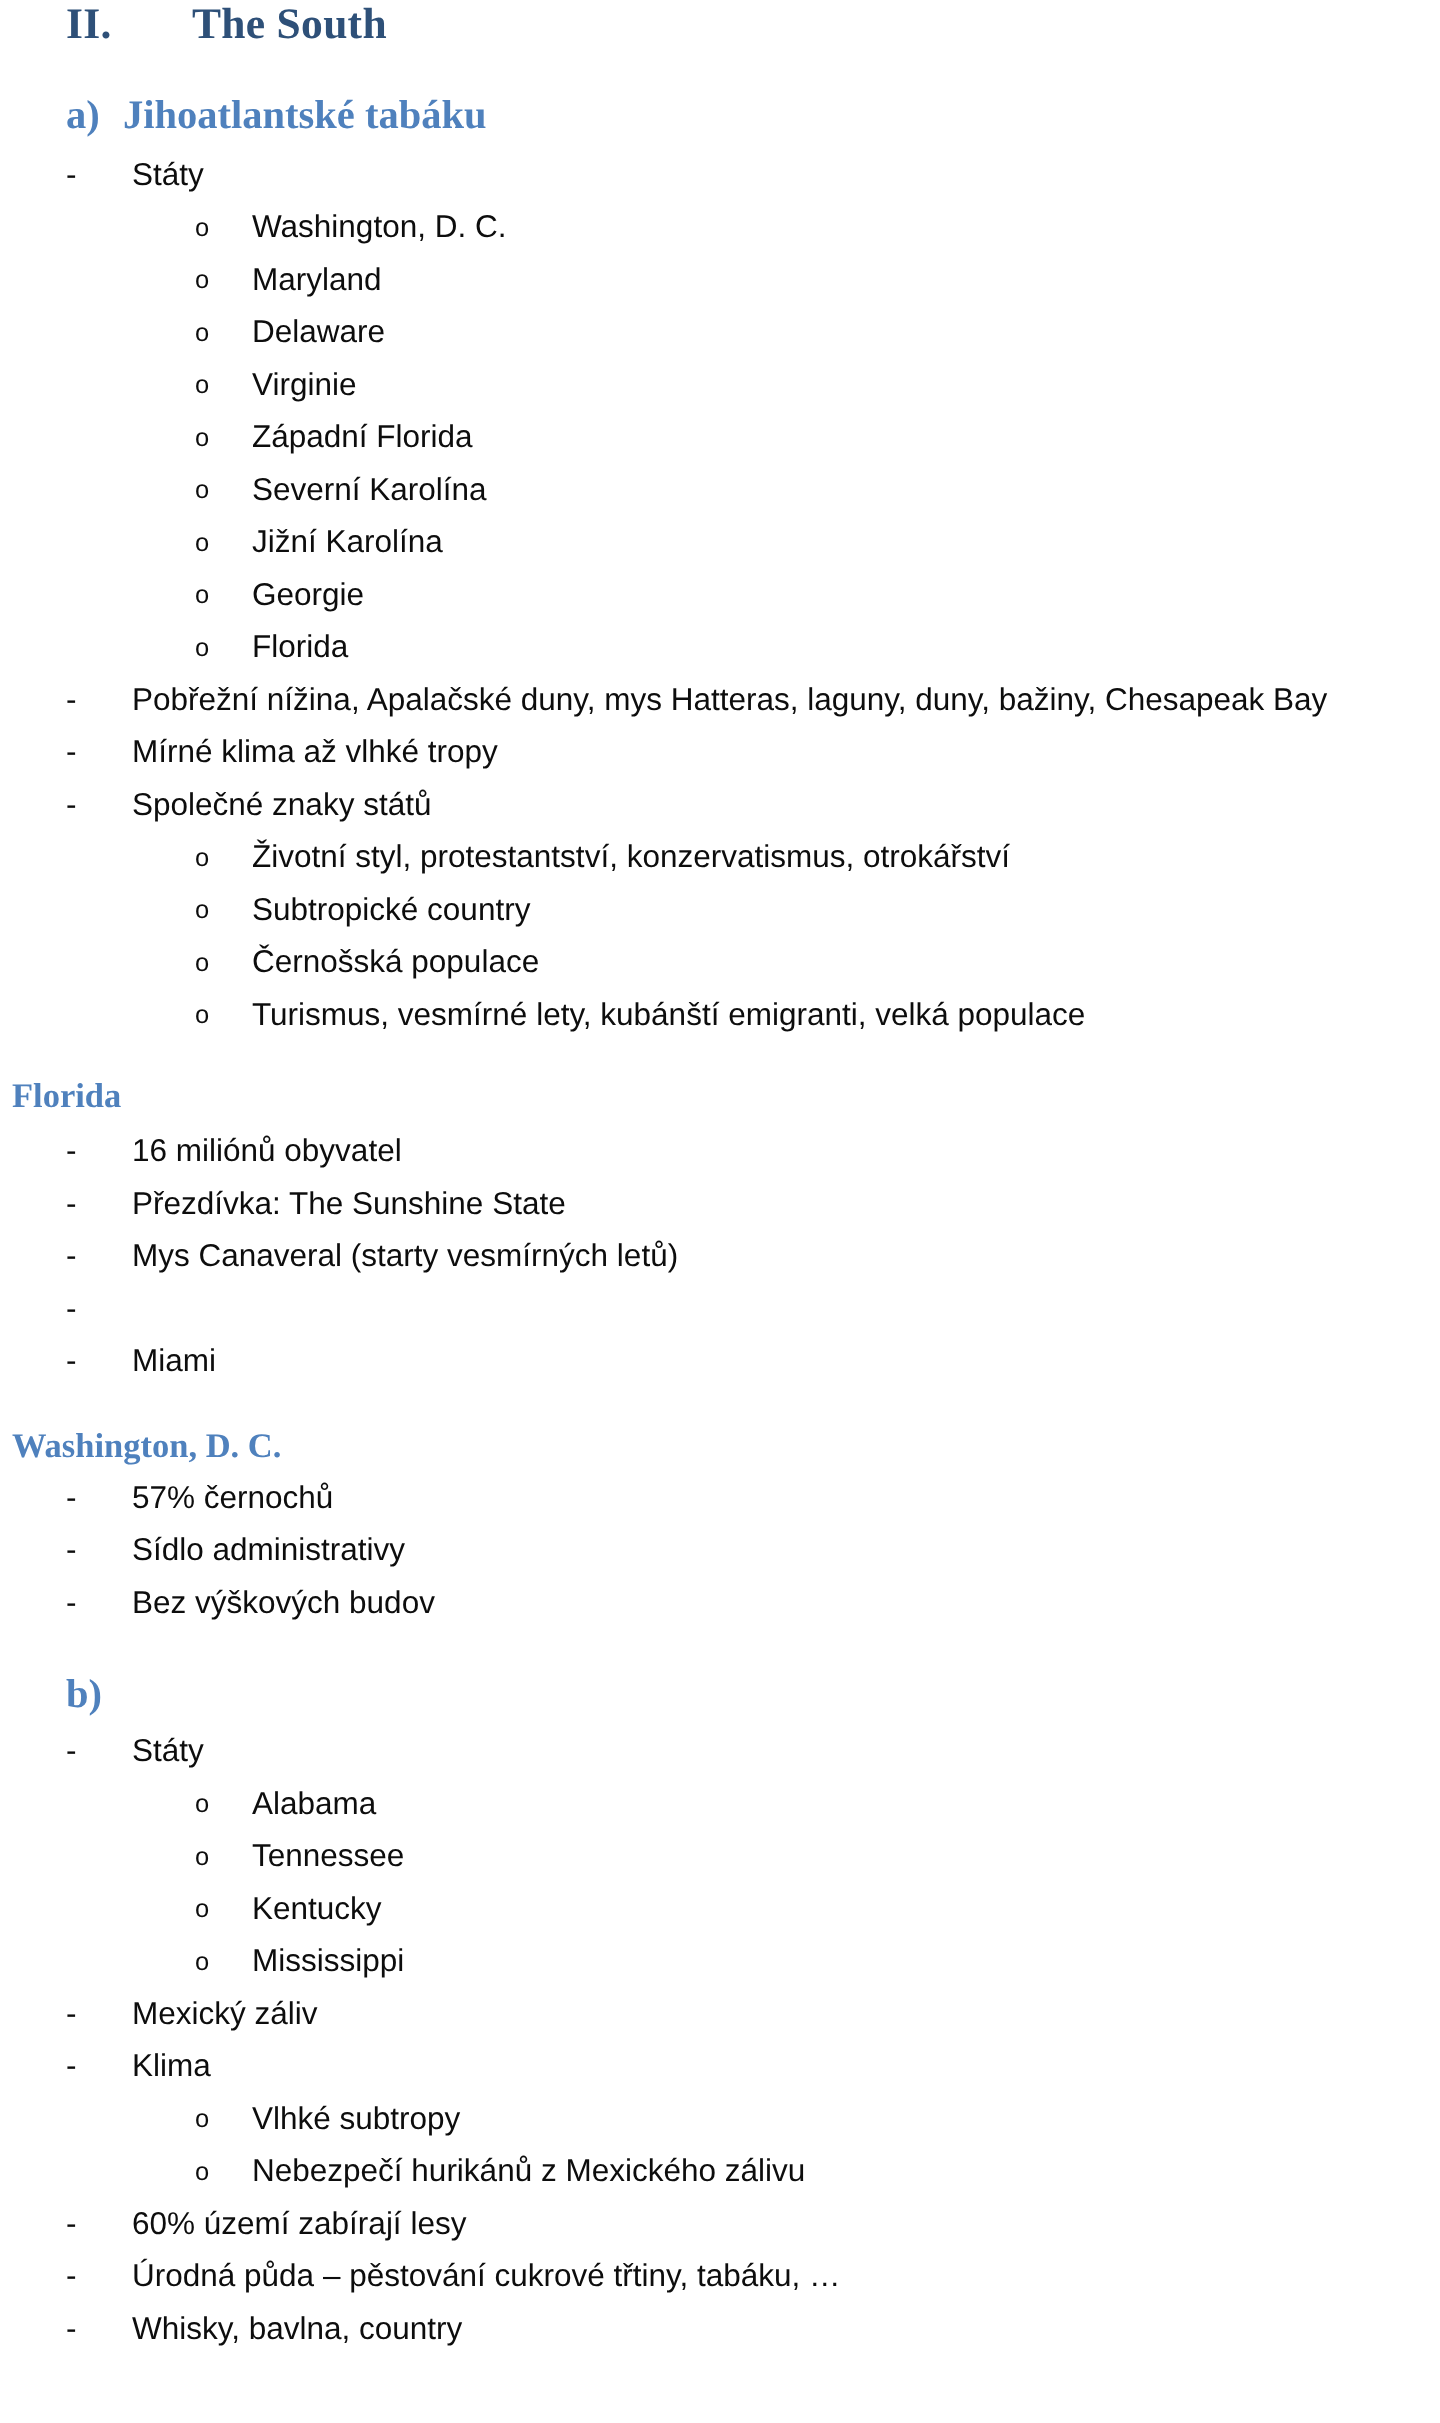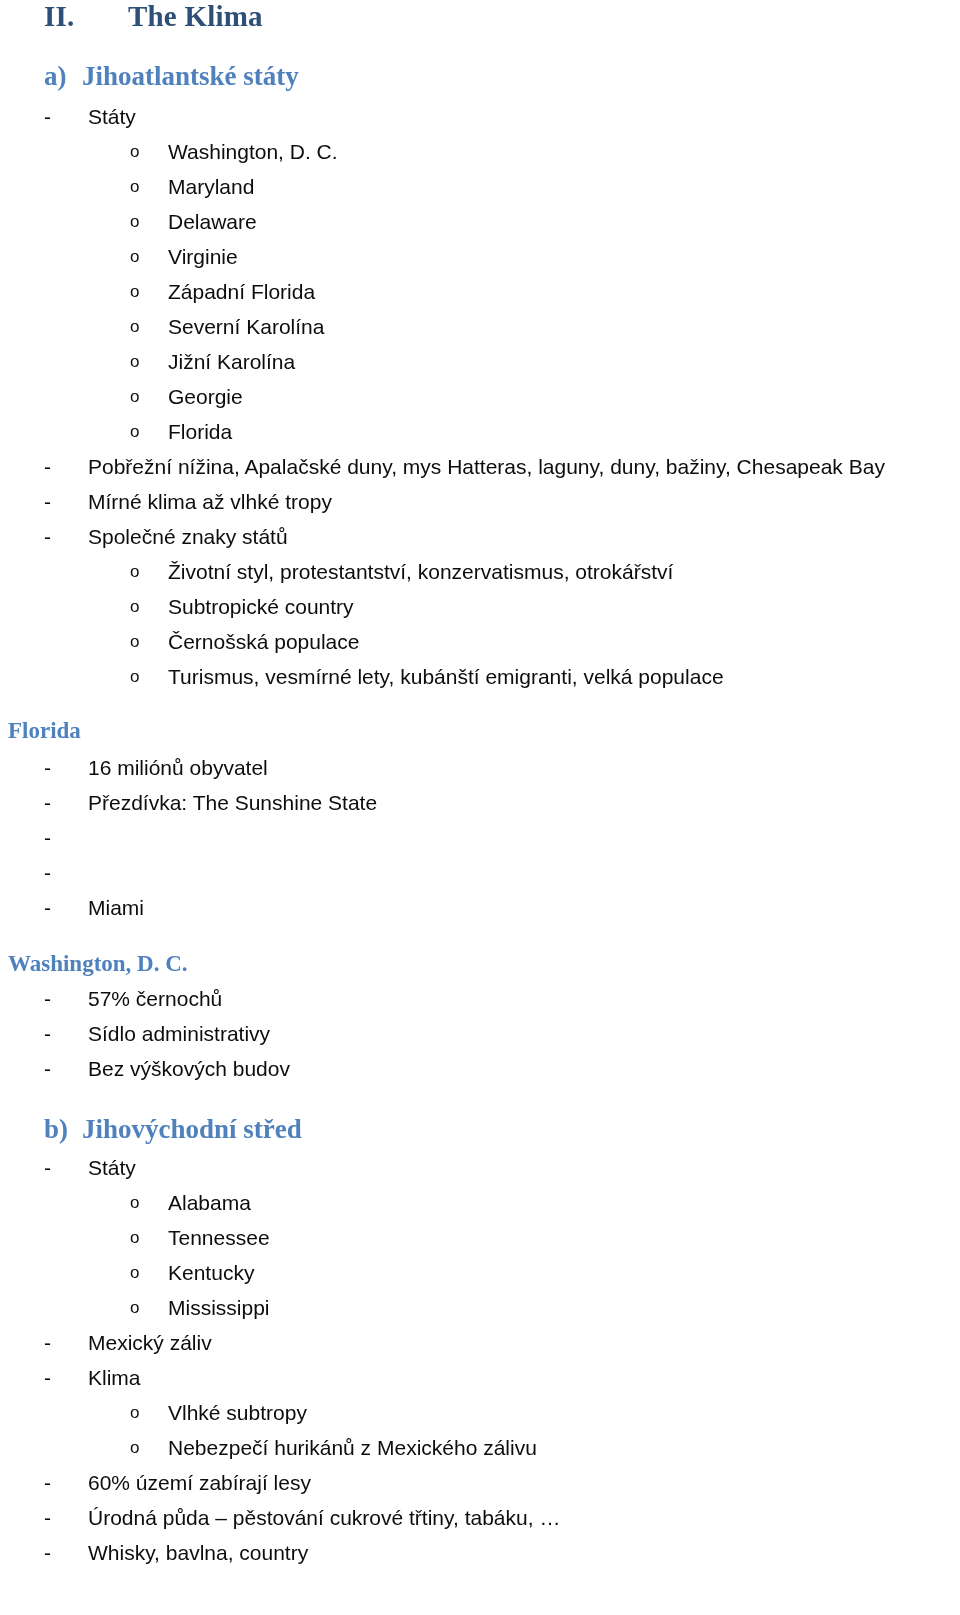--- a/index.html
+++ b/index.html
@@ -88,26 +88,26 @@
     display: inline-block;
   }
 </style>
 </head>
 <body>
 
 <div class="page">
 
   <div class="h-roman" id="heading-main" style="left:44px; top:0px; color:#2E5078;">
     <span class="marker">II.</span>
-    <span class="label">The Klima</span>
+    <span class="label">The South</span>
   </div>
 
   <div class="h-letter" id="heading-a" style="left:44px; top:61px; color:#4F81BD;">
     <span class="marker">a)</span>
-    <span class="label">Jihoatlantské státy</span>
+    <span class="label">Jihoatlantské tabáku</span>
   </div>
 
   <div class="row lvl1" style="top:104px;">
     <span class="bullet">-</span>
     <span class="txt">Státy</span>
   </div>
   <div class="row lvl2" style="top:139px;">
     <span class="bullet">o</span>
     <span class="txt">Washington, D. C.</span>
   </div>
@@ -177,20 +177,21 @@
   <div class="row lvl1" style="top:755px;">
     <span class="bullet">-</span>
     <span class="txt">16 miliónů obyvatel</span>
   </div>
   <div class="row lvl1" style="top:790px;">
     <span class="bullet">-</span>
     <span class="txt">Přezdívka: The Sunshine State</span>
   </div>
   <div class="row lvl1" style="top:825px;">
     <span class="bullet">-</span>
+    <span class="txt">Mys Canaveral (starty vesmírných letů)</span>
   </div>
   <div class="row lvl1" style="top:860px;">
     <span class="bullet">-</span>
   </div>
   <div class="row lvl1" style="top:895px;">
     <span class="bullet">-</span>
     <span class="txt">Miami</span>
   </div>
 
   <div class="h-place" style="left:8px; top:951px; color:#4F81BD;">Washington, D. C.</div>
@@ -203,21 +204,20 @@
     <span class="bullet">-</span>
     <span class="txt">Sídlo administrativy</span>
   </div>
   <div class="row lvl1" style="top:1056px;">
     <span class="bullet">-</span>
     <span class="txt">Bez výškových budov</span>
   </div>
 
   <div class="h-letter" id="heading-b" style="left:44px; top:1114px; color:#4F81BD;">
     <span class="marker">b)</span>
-    <span class="label">Jihovýchodní střed</span>
   </div>
 
   <div class="row lvl1" style="top:1155px;">
     <span class="bullet">-</span>
     <span class="txt">Státy</span>
   </div>
   <div class="row lvl2" style="top:1190px;">
     <span class="bullet">o</span>
     <span class="txt">Alabama</span>
   </div>

